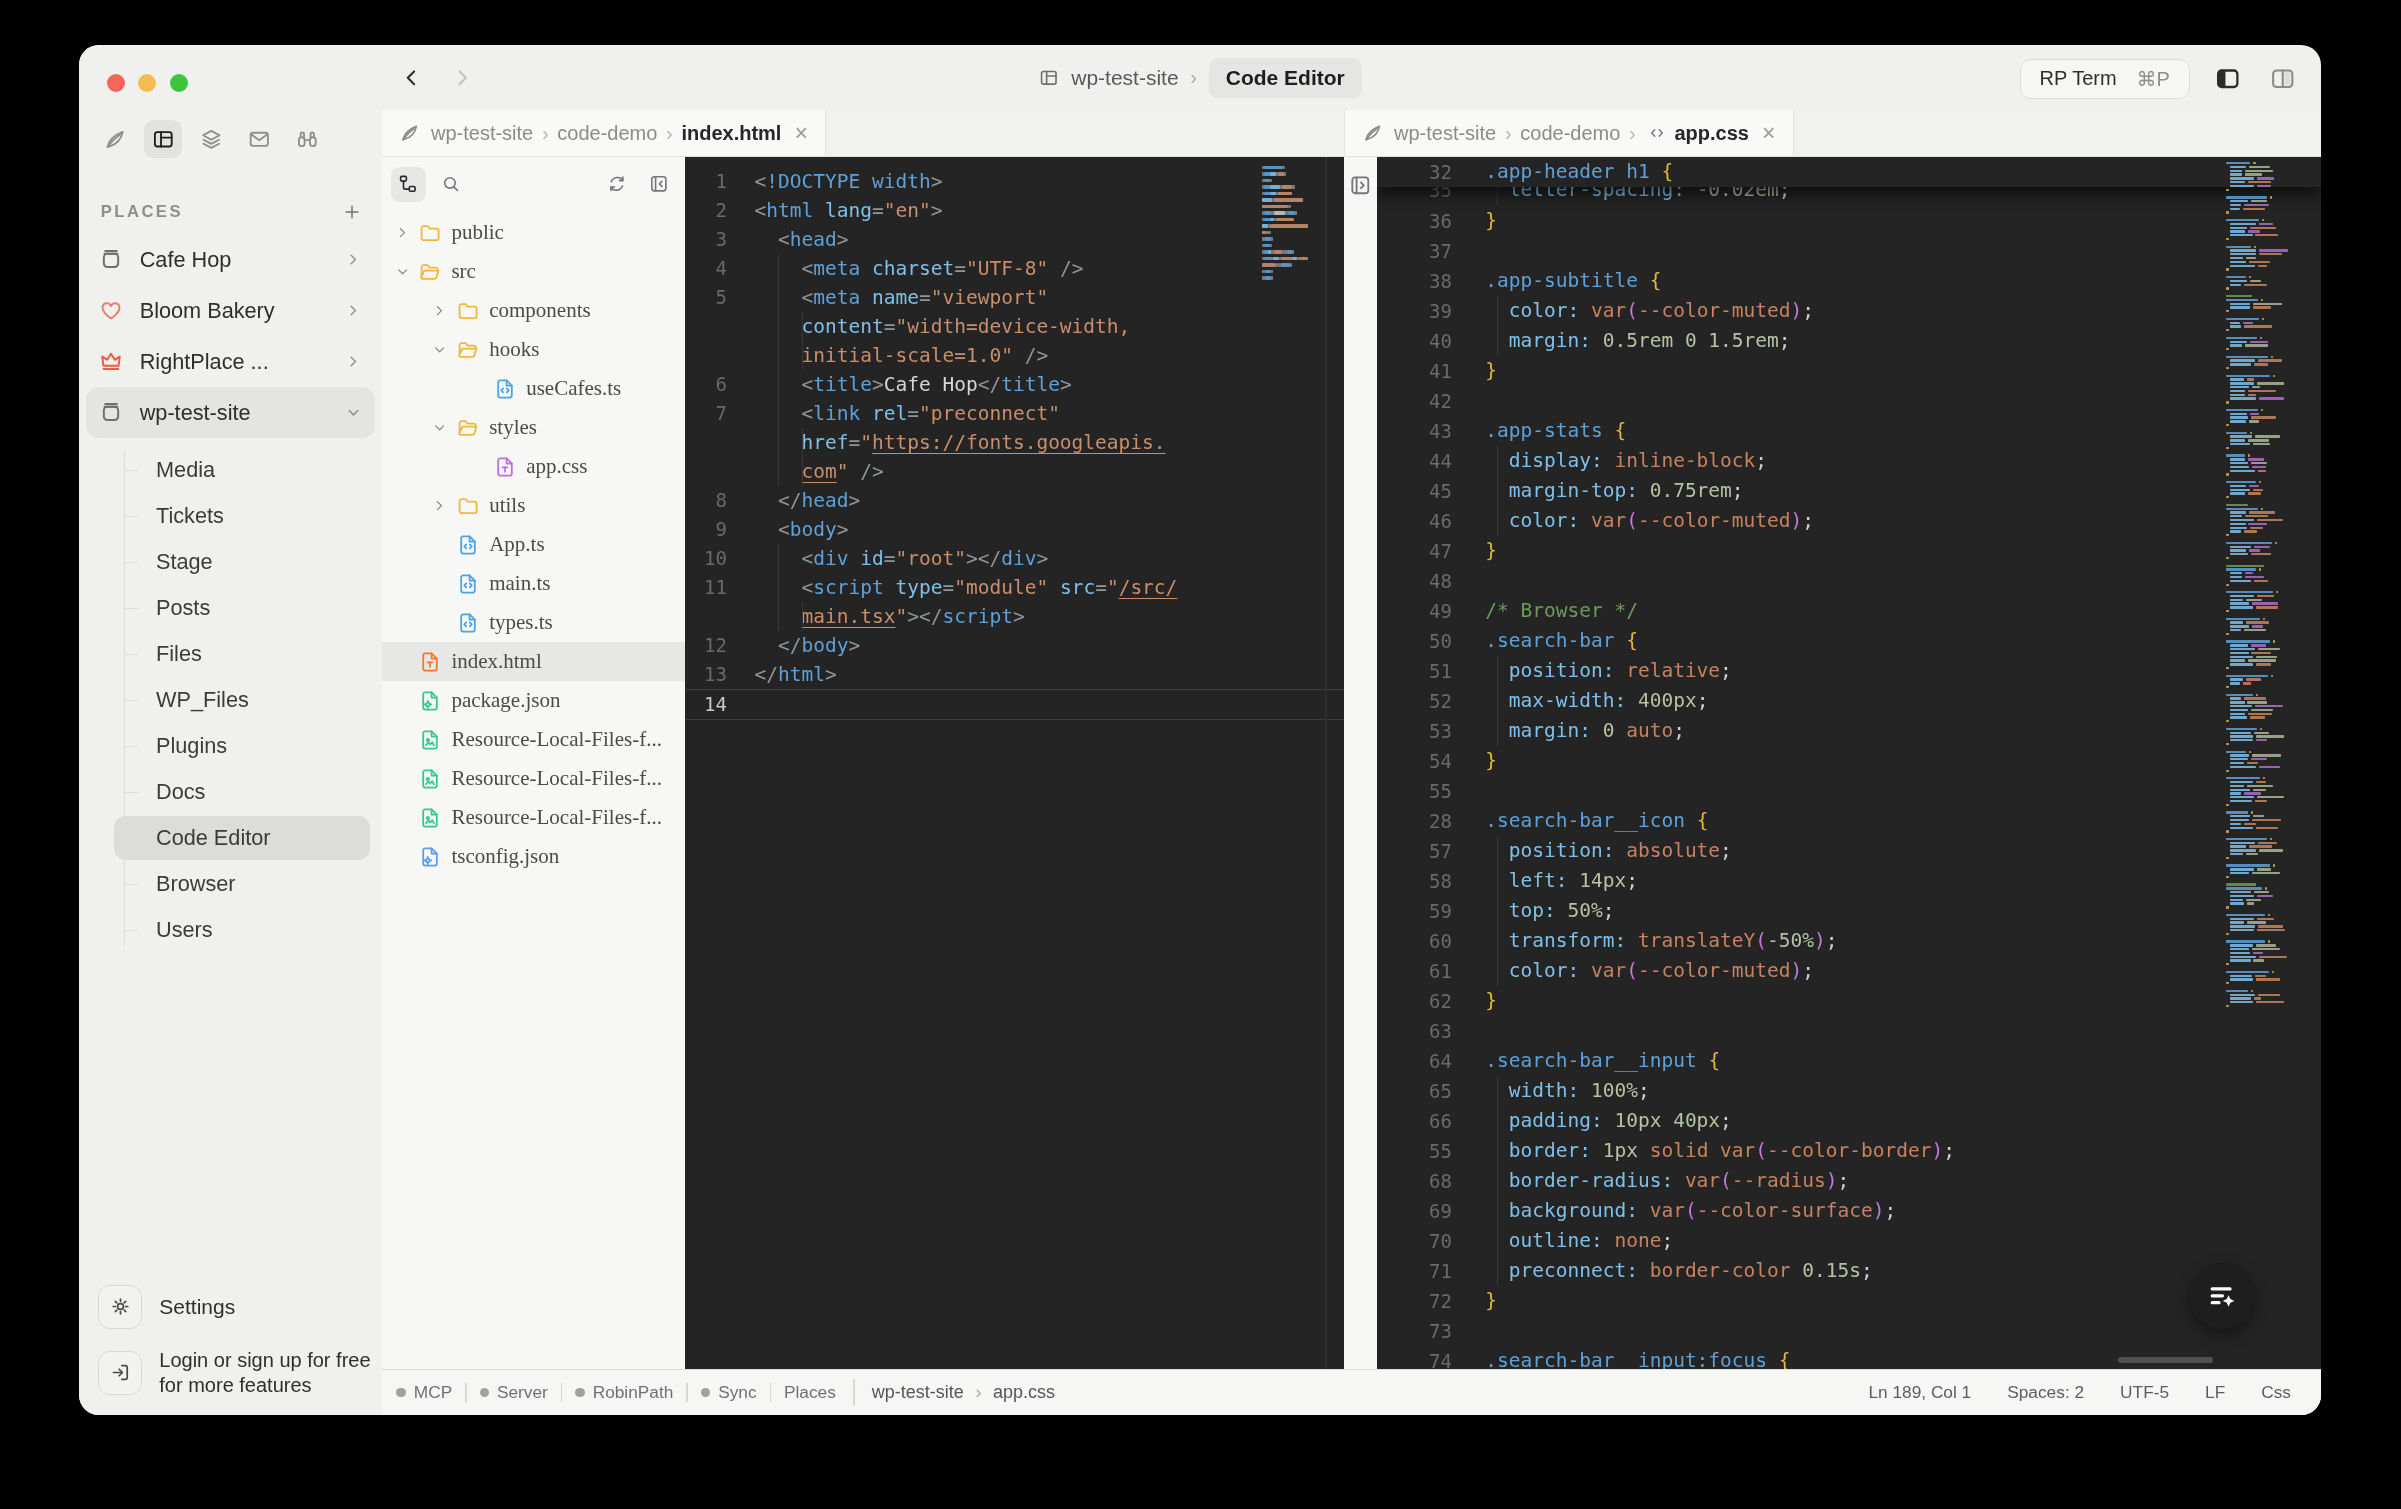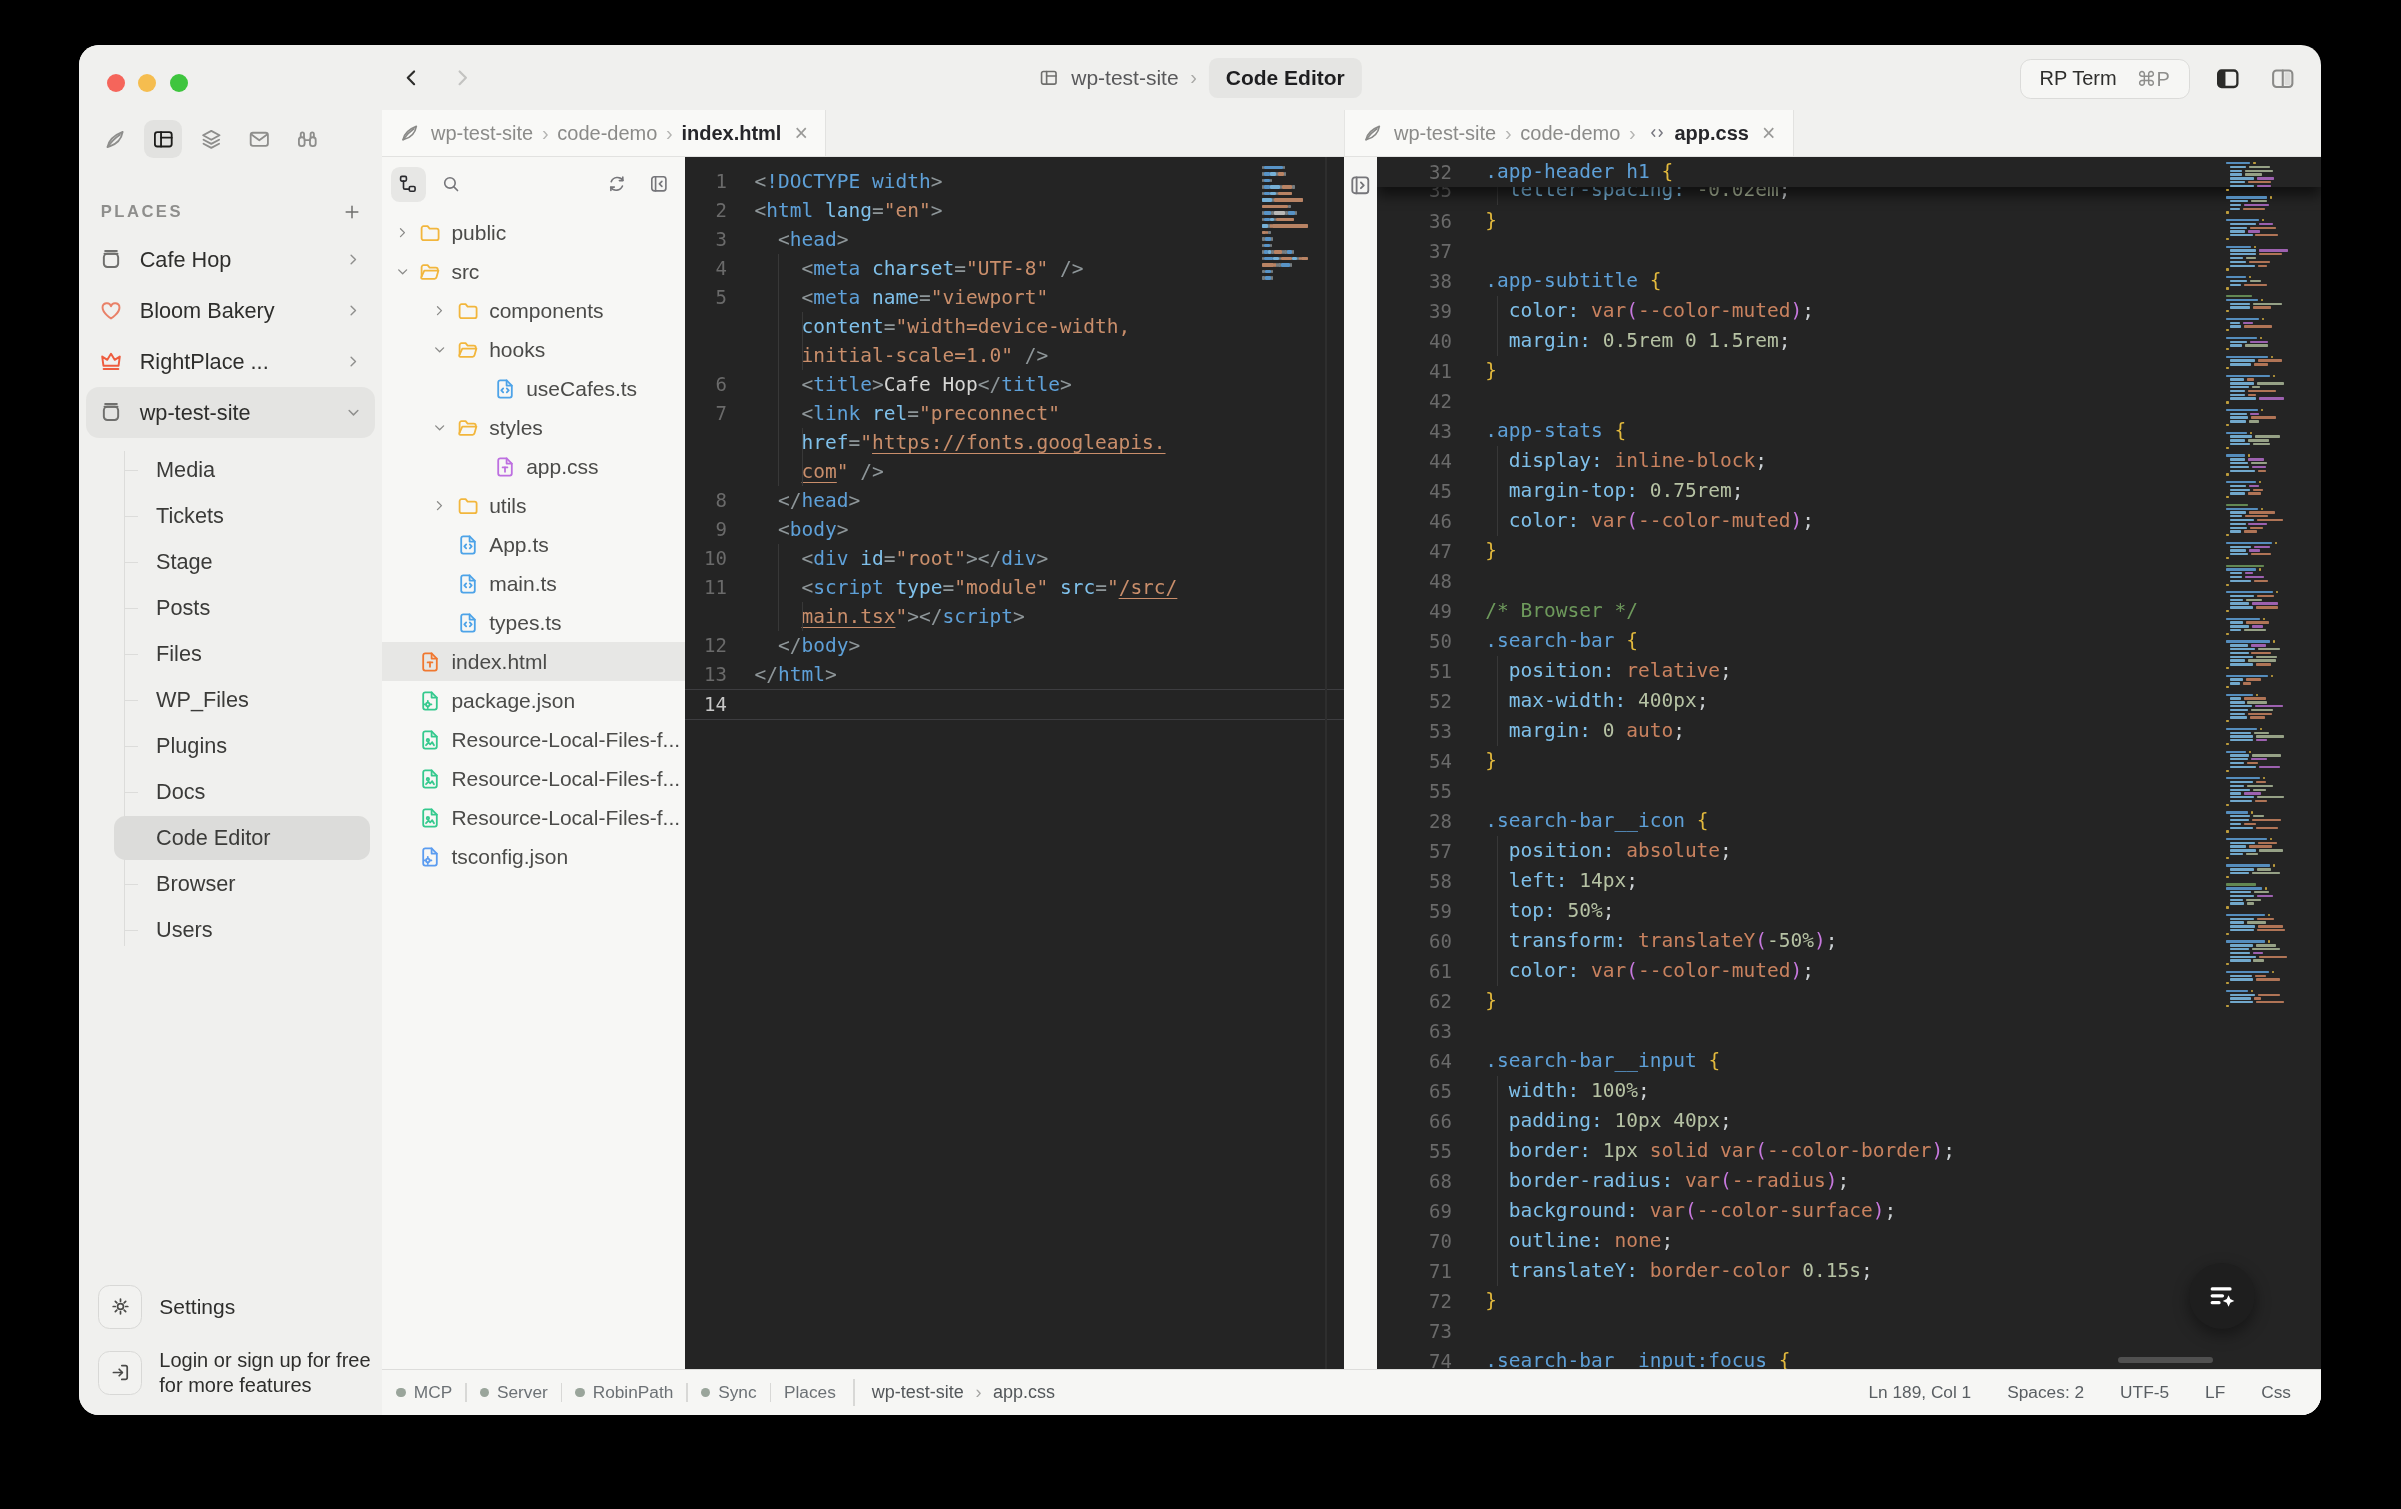--- a/index.html
+++ b/index.html
@@ -77,21 +77,21 @@
   .tab .file{color:#26262a;font-weight:700;}
   .tab .close{color:#9a9a98;margin-left:13px;font-size:23px;line-height:23px;}
   .main{flex:1;display:flex;min-height:0;}
   
   .explorer{width:303px;flex:none;background:#f7f7f5;display:flex;flex-direction:column;}
   .exp-toolbar{height:46px;display:flex;align-items:center;padding:4.3px 8.7px 0 8.7px;gap:7.2px;flex:none;}
   .tool{width:35px;height:35px;border-radius:8.7px;display:flex;align-items:center;justify-content:center;color:#76767a;}
   .tool svg{width:21.7px;height:21.7px;}
   .tool.active{background:#e7e7e5;color:#2a2a2e;}
   .tool-right{margin-left:auto;display:flex;gap:7.2px;}
-  .tree{flex:1;padding-top:5.8px;overflow:hidden;}
+  .tree{flex:1;padding-top:5.8px;overflow:hidden;font-family:Liberation Serif, serif;}
   .trow{height:39px;display:flex;align-items:center;font-size:21px;color:#4b4b49;}
   .trow.sel{background:#e7e7e5;}
   .trow .chev{width:26px;flex:none;display:flex;justify-content:center;color:#8a8a88;}
   .trow .chev svg{width:17.3px;height:17.3px;}
   .trow .ficon{width:29px;flex:none;display:flex;justify-content:center;}
   .trow .ficon svg{width:24px;height:24px;}
   .trow .flabel{margin-left:7.2px;white-space:nowrap;overflow:hidden;}
   
   .editor{background:#242424;position:relative;overflow:hidden;}
   .ed-left{width:659px;flex:none;}
@@ -1017,21 +1017,21 @@
             <div class="crow R">
               <span class="ln">69</span>
               <span class="codecell"><i class="guide" style="left: calc(1ch + 16px);"></i><span class="tk-pr">  background:</span><span class="tk-va"> var</span><span class="tk-pa">(</span><span class="tk-va">--color-surface</span><span class="tk-pa">)</span><span class="tk-se">;</span></span>
             </div>
             <div class="crow R">
               <span class="ln">70</span>
               <span class="codecell"><i class="guide" style="left: calc(1ch + 16px);"></i><span class="tk-pr">  outline:</span><span class="tk-va"> none</span><span class="tk-se">;</span></span>
             </div>
             <div class="crow R">
               <span class="ln">71</span>
-              <span class="codecell"><i class="guide" style="left: calc(1ch + 16px);"></i><span class="tk-pr">  translateY:</span><span class="tk-va"> border-color</span><span class="tk-nu"> 0.15s</span><span class="tk-se">;</span></span>
+              <span class="codecell"><i class="guide" style="left: calc(1ch + 16px);"></i><span class="tk-pr">  preconnect:</span><span class="tk-va"> border-color</span><span class="tk-nu"> 0.15s</span><span class="tk-se">;</span></span>
             </div>
             <div class="crow R">
               <span class="ln">72</span>
               <span class="codecell"><span class="tk-br">}</span></span>
             </div>
             <div class="crow R">
               <span class="ln">73</span>
               <span class="codecell"></span>
             </div>
             <div class="crow R">

